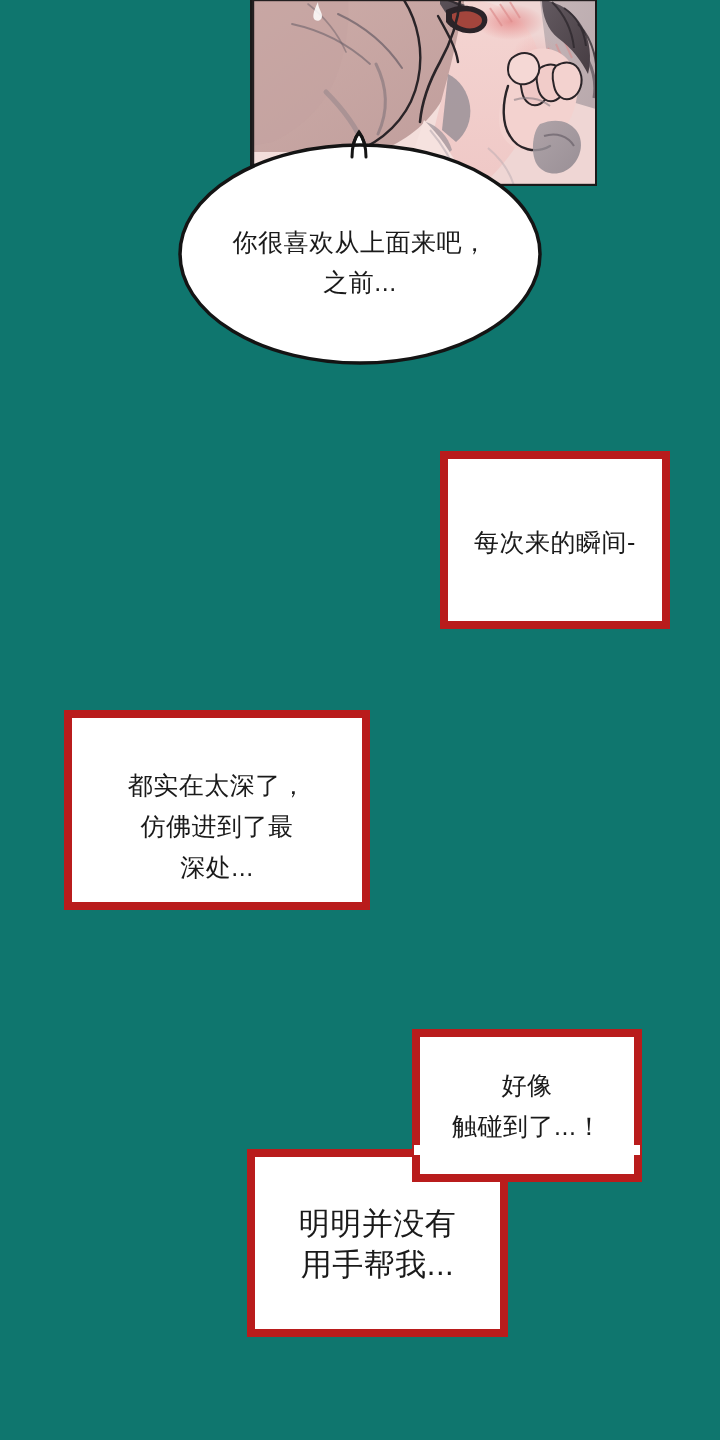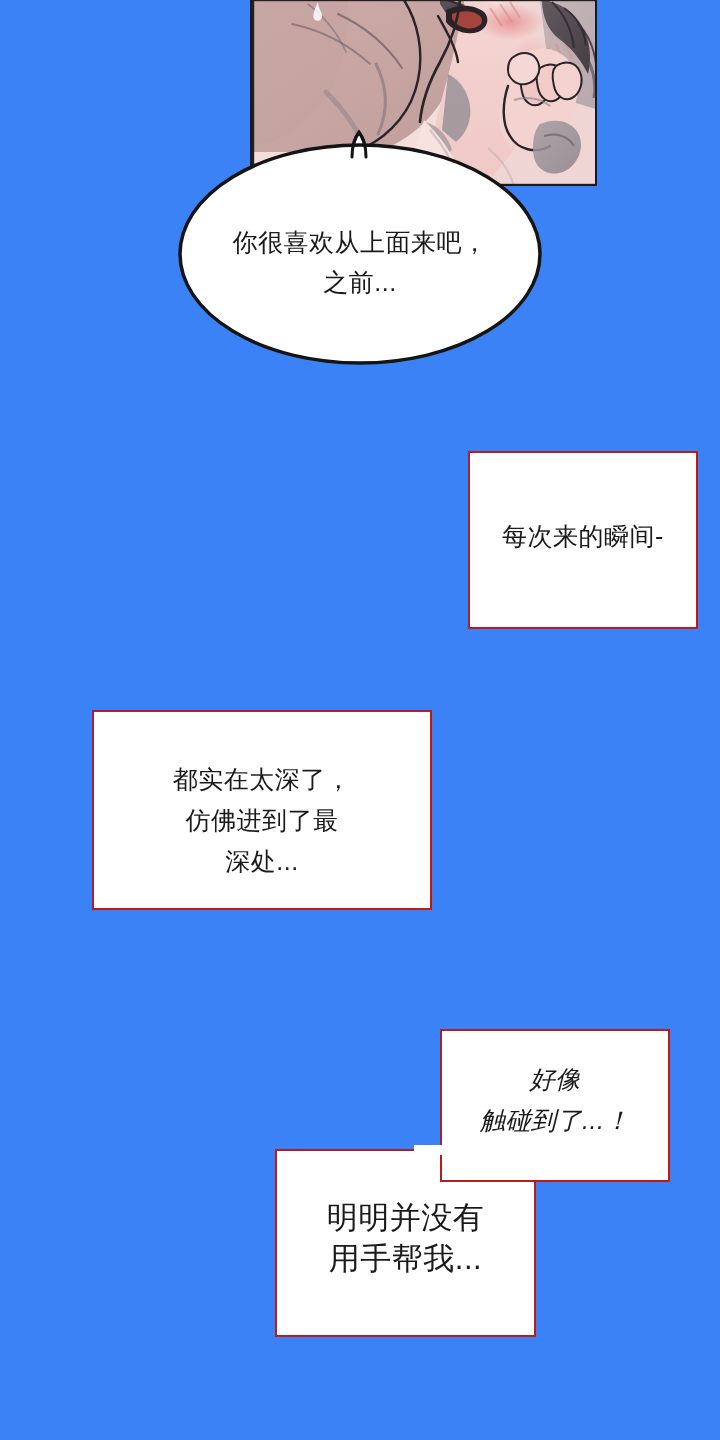--- a/index.html
+++ b/index.html
@@ -13,21 +13,21 @@
     position: relative;
     overflow: hidden;
     font-family: "Liberation Sans", "DejaVu Sans", sans-serif;
   }
 
   #page {
     position: absolute;
     left: 0; top: 0;
     width: 720px;
     height: 1440px;
-    background: #3b82f6;
+    background: #0f766e;
   }
 
   
   .comic-panel {
     position: absolute;
     left: 250px;
     top: 0px;
     width: 347px;
     height: 186px;
     overflow: hidden;
@@ -58,24 +58,23 @@
     line-height: 40px;
     color: #1a1a1a;
     font-weight: 500;
     letter-spacing: 0.5px;
     white-space: pre-line;
   }
 
   
   .caption-box {
     position: absolute;
-    border: 2px solid #b91c1c;
+    border: 8px solid #b91c1c;
     background: #ffffff;
     box-sizing: border-box;
-    margin-left: 28px;
   }
 
   .box-one {
     left: 440px;
     top: 451px;
     width: 230px;
     height: 178px;
   }
   .box-one .caption-text {
     position: absolute;
@@ -87,21 +86,21 @@
     line-height: 40px;
     color: #1a1a1a;
     font-weight: 500;
     letter-spacing: 0.5px;
     white-space: pre-line;
   }
 
   .box-two {
     left: 64px;
     top: 710px;
-    width: 340px;
+    width: 306px;
     height: 200px;
   }
   .box-two .caption-text {
     position: absolute;
     left: 0;
     top: 47px;
     width: 100%;
     text-align: center;
     font-size: 25px;
     line-height: 41px;
@@ -124,21 +123,20 @@
     left: 0;
     top: 28px;
     width: 100%;
     text-align: center;
     font-size: 25px;
     line-height: 41px;
     color: #1a1a1a;
     font-weight: 500;
     letter-spacing: 0.5px;
     white-space: pre-line;
-    font-style: italic;
   }
 
   .box-four {
     left: 247px;
     top: 1149px;
     width: 261px;
     height: 188px;
     z-index: 2;
   }
   .box-four .caption-text {

